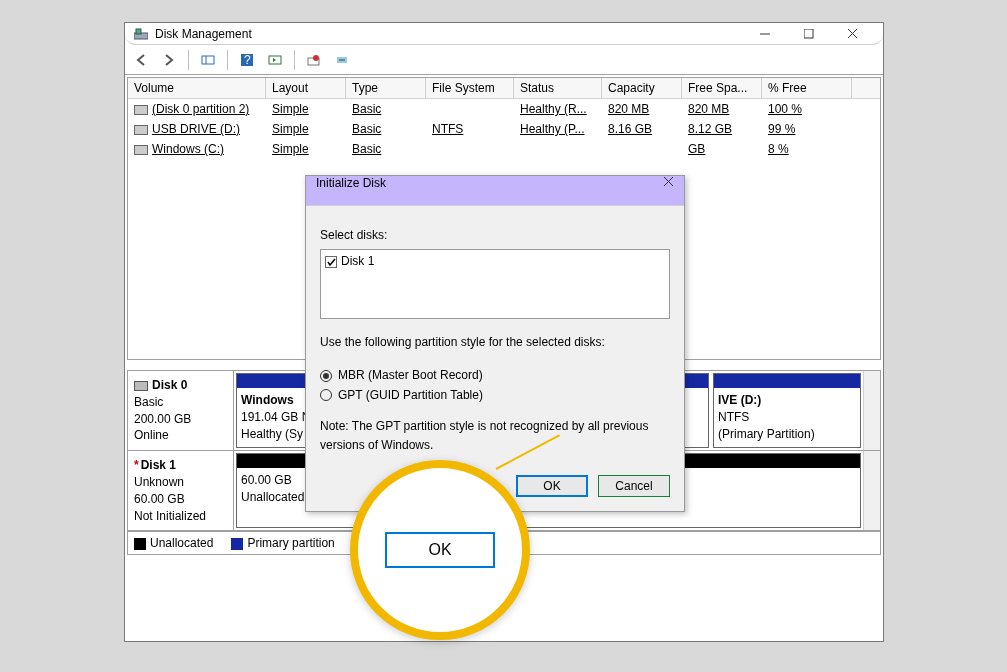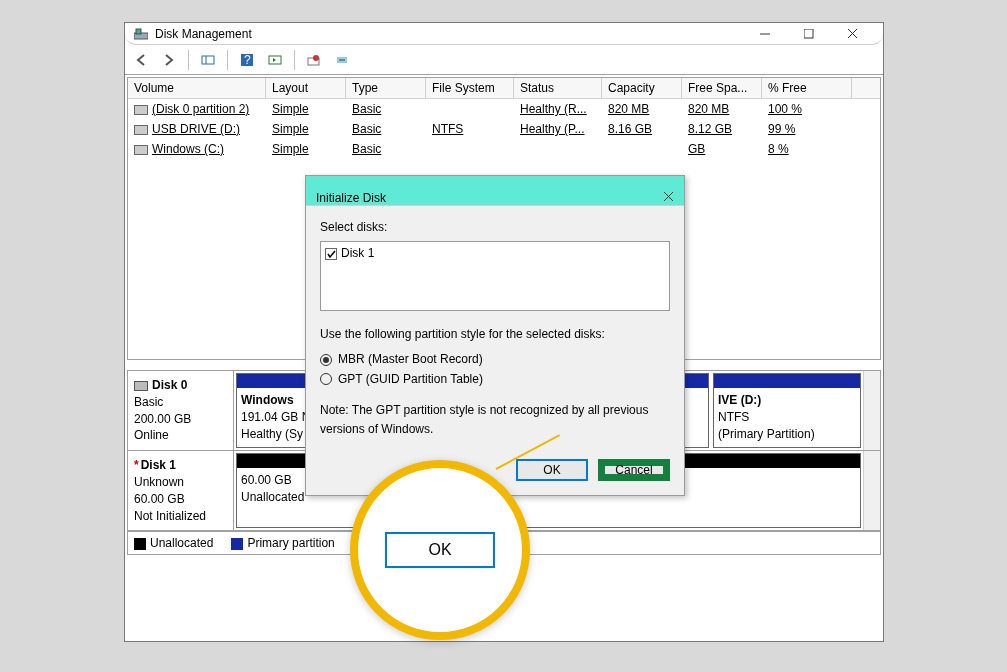--- a/index.html
+++ b/index.html
@@ -28,29 +28,29 @@
 .diskhead { width:106px; border-right:1px solid #a0a0a0; padding:6px; line-height:1.4;}
 .diskgraph { flex:1; display:flex; position:relative;}
 .scrollbar { width:17px; background:#f0f0f0; border-left:1px solid #d0d0d0;}
 .partition { border:1px solid #666; margin:2px; padding:4px; line-height:1.4; position:relative;}
 .partition .topbar { position:absolute; top:0; left:0; right:0; height:14px; }
 .blackbar{background:#000;}
 .bluebar{background:#1629a2;}
 .legend { display:flex; gap:18px; padding:4px 6px; border-top:1px solid #a0a0a0;}
 .legend .swatch{display:inline-block;width:12px;height:12px;margin-right:4px;vertical-align:middle;}
 .dialog { position:absolute; left:305px; top:175px; width:380px; background:#f0f0f0; border:1px solid #9a9a9a; box-shadow:2px 2px 6px rgba(0,0,0,0.25); z-index:5;}
-.dlg-title { height:30px; display:flex; align-items:flex-end; padding:0 10px; background:#5eead4; border-bottom:1px solid #d0d0d0;}
+.dlg-title { height:30px; display:flex; align-items:flex-start; padding:0 10px; background:#c4b5fd; border-bottom:1px solid #d0d0d0;}
 .dlg-title .spacer{flex:1;}
 .dlg-body { padding:12px 14px; line-height:1.6;}
 .disklist { border:1px solid #999; background:#fff; height:70px; padding:2px 4px; margin-top:4px;}
 .chk{width:12px;height:12px;border:1px solid #666;display:inline-flex;align-items:center;justify-content:center;margin-right:4px;vertical-align:middle;background:#fff;}
 .radio{width:12px;height:12px;border:1px solid #333;border-radius:50%;display:inline-flex;align-items:center;justify-content:center;margin-right:6px;vertical-align:middle;}
 .radio.checked::after{content:'';width:6px;height:6px;background:#333;border-radius:50%;}
 .dlg-buttons { display:flex; justify-content:flex-end; gap:10px; padding:8px 14px 14px;}
-.btn { width:72px; height:22px; display:flex; align-items:center; justify-content:center; background:#e8e8e8; border:7px solid #15803d;}
+.btn { width:72px; height:22px; display:flex; align-items:center; justify-content:center; background:#e8e8e8; border:1px solid #15803d;}
 .btn.default{border:2px solid #0078d7;}
 .callout { position:absolute; left:350px; top:460px; width:180px; height:180px; border-radius:50%; border:8px solid #f2b800; background:#fff; z-index:8; display:flex; align-items:center; justify-content:center; box-shadow:0 2px 8px rgba(0,0,0,0.2);}
 .callout .big-ok { width:110px; height:36px; border:2px solid #0078d7; display:flex; align-items:center; justify-content:center; font-size:16px;}
 .callout-line { position:absolute; left:496px; top:468px; width:72px; height:2px; background:#f2b800; transform:rotate(-28deg); transform-origin:left center; z-index:7;}
 .table-empty{height:200px;}
 .disk1 strong, .disk0 strong{font-weight:600;}
 .small-disk-icon{display:inline-block;width:14px;height:10px;border:1px solid #555;background:#bbb;margin-right:4px;vertical-align:middle;}
 .red-dot{color:#c00;font-weight:bold;margin-right:2px;}
 </style>
 </head>
@@ -231,30 +231,30 @@
 <div class="dialog">
   <div class="dlg-title">
     <span>Initialize Disk</span>
     <span class="spacer"></span>
     <span><svg width="10" height="10">
           <line x1="0" y1="0" x2="9" y2="9" stroke="#333"></line>
           <line x1="9" y1="0" x2="0" y2="9" stroke="#333"></line>
         </svg></span>
   </div>
   <div class="dlg-body">
-    <div style="">Select disks:</div>
+    <div style="margin-top:8px">Select disks:</div>
     <div class="disklist">
       <span class="chk">
           <svg width="9" height="9">
             <path d="M1 4 L3 7 L8 1" fill="none" stroke="#000" stroke-width="1.5"></path>
           </svg>
         </span><span>Disk 1</span>
     </div>
     <div style="margin-top:14px">Use the following partition style for the selected disks:</div>
-    <div style="margin-top:6px">
+    <div style="margin-top:14px">
       <div><span class="radio checked"></span><span>MBR (Master Boot Record)</span></div>
       <div><span class="radio"></span><span>GPT (GUID Partition Table)</span></div>
     </div>
     <div style="margin-top:12px">Note: The GPT partition style is not recognized by all previous versions of Windows.</div>
   </div>
   <div class="dlg-buttons">
     <div class="btn default">OK</div>
     <div class="btn">Cancel</div>
   </div>
 </div>

